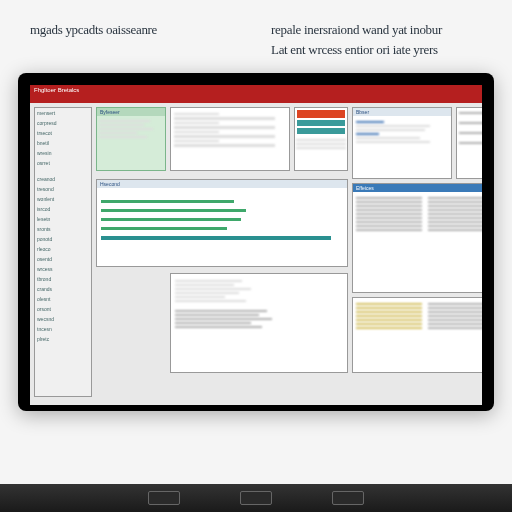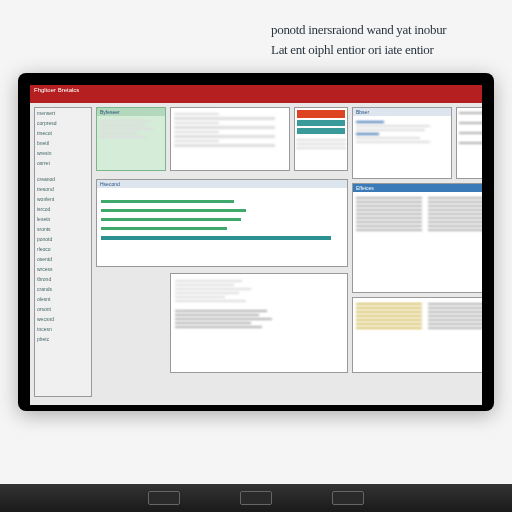--- a/index.html
+++ b/index.html
@@ -22,24 +22,25 @@
 .navbar{position:absolute;bottom:0;left:0;right:0;height:28px;background:linear-gradient(#333,#1a1a1a);display:flex;justify-content:center;align-items:center;gap:60px}
 .navbtn{width:32px;height:14px;border:1px solid #666;border-radius:2px;background:#2a2a2a}
 .sb{font-size:5px;color:#466;padding:2px;filter:blur(0.5px)}
 .hdr{font-size:5px;color:#2a5080;padding:1px 3px;background:#dde6ee;filter:blur(0.5px)}
 </style>
 </head>
 <body>
 
 <div class="top-text">
   <div class="col">
+    <p>mgads ypcadts oaisseanre</p>
   </div>
   <div class="col">
-    <p>ponotd inersraiond wand yat inobur</p>
-    <p>Lat ent oiphl entior ori iate entior</p>
+    <p>repale inersraiond wand yat inobur</p>
+    <p>Lat ent wrcess entior ori iate yrers</p>
   </div>
 </div>
 
 <div class="tablet">
   <div class="screen">
 
     <div class="redbar">
       <span>Fhgltoer Bretalcs</span>
     </div>
 

